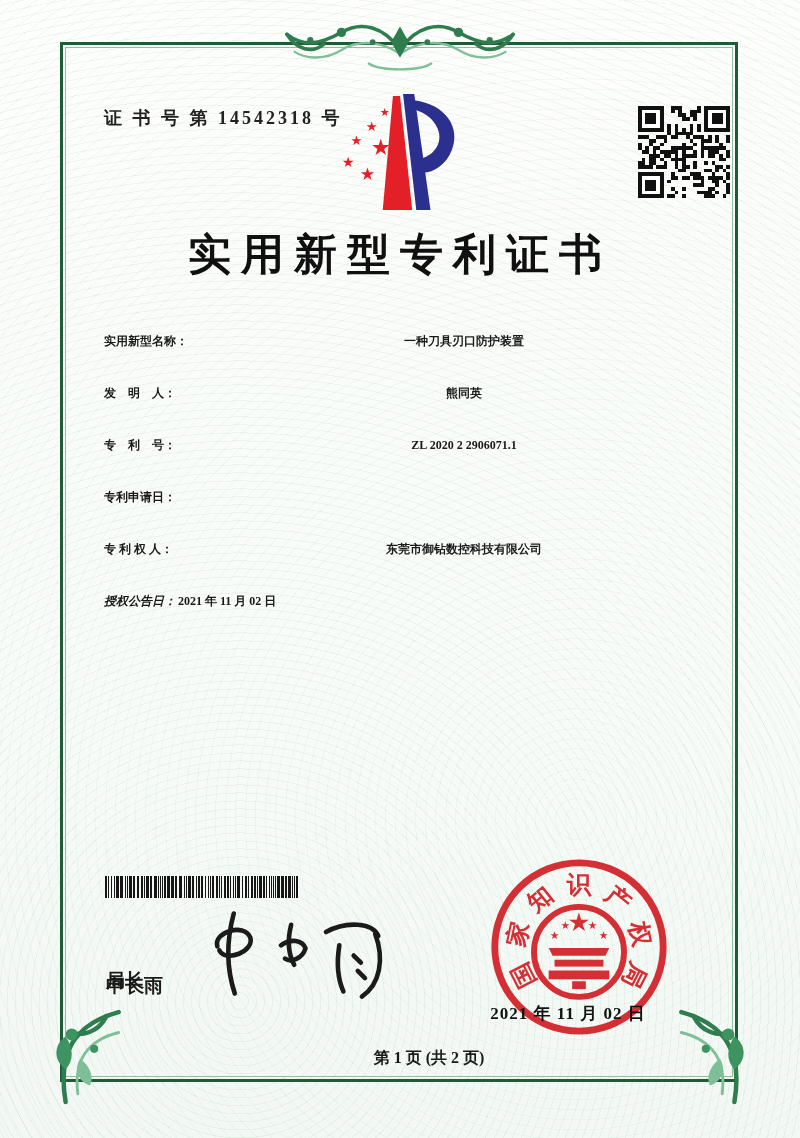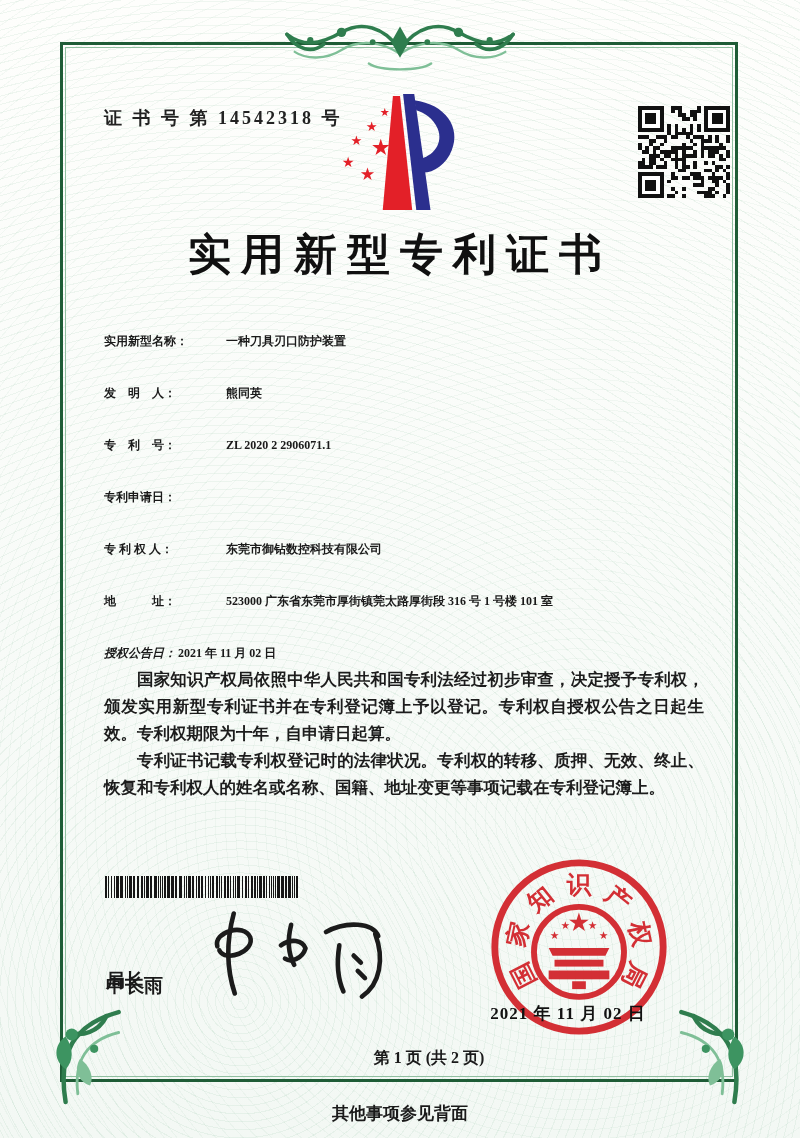--- a/index.html
+++ b/index.html
@@ -25,21 +25,21 @@
   .cert-no{position:absolute;left:104px;top:106px;font-size:18px;letter-spacing:3px;font-weight:600;color:#222;z-index:2;}
   .logo{position:absolute;left:336px;top:90px;width:126px;height:126px;z-index:2;}
   .qr{position:absolute;left:638px;top:106px;width:92px;height:92px;z-index:2;}
 
   .title{position:absolute;left:0;top:226px;width:100%;text-align:center;
     font-size:43px;font-weight:700;letter-spacing:10px;color:#101010;z-index:2;}
 
   .fields{position:absolute;left:104px;top:330px;width:598px;font-size:12px;z-index:2;}
   .frow{display:flex;margin-bottom:29px;line-height:23px;}
   .flabel{flex:0 0 122px;font-weight:600;white-space:nowrap;}
-  .fvalue{flex:1;font-weight:600;}
+  .fvalue{flex:1;font-weight:600;text-align:center;}
   .frow.dual .pair{display:flex;}
   .frow.dual .pair2{margin-left:30px;}
   .frow.dual .flabel{flex:0 0 auto;font-style:italic;}
   .frow.dual .fvalue{flex:0 0 auto;margin-left:2px;}
 
   .paras{position:absolute;left:104px;top:666px;width:600px;font-size:16.5px;line-height:27px;
     text-align:justify;color:#1c1c1c;z-index:2;font-weight:600;}
   .paras p{margin:0;text-indent:2em;}
 
   .barcode{position:absolute;left:104px;top:876px;width:198px;height:22px;z-index:2;}
@@ -360,36 +360,28 @@
       <span class="flabel">专　利　号：</span>
       <span class="fvalue">ZL 2020 2 2906071.1</span>
     </div>
     <div class="frow">
       <span class="flabel">专利申请日：</span>
     </div>
     <div class="frow">
       <span class="flabel">专 利 权 人：</span>
       <span class="fvalue">东莞市御钻数控科技有限公司</span>
     </div>
-    <div class="frow">
-      <span class="flabel">地　　　址：</span>
-      <span class="fvalue">523000 广东省东莞市厚街镇莞太路厚街段 316 号 1 号楼 101 室</span>
-    </div>
     <div class="frow dual">
       <span class="pair">
         <span class="flabel">授权公告日：</span>
         <span class="fvalue">2021 年 11 月 02 日</span>
       </span>
     </div>
   </div>
 
-  <div class="paras">
-    <p>国家知识产权局依照中华人民共和国专利法经过初步审查，决定授予专利权，颁发实用新型专利证书并在专利登记簿上予以登记。专利权自授权公告之日起生效。专利权期限为十年，自申请日起算。</p>
-    <p>专利证书记载专利权登记时的法律状况。专利权的转移、质押、无效、终止、恢复和专利权人的姓名或名称、国籍、地址变更等事项记载在专利登记簿上。</p>
-  </div>
 
   <div class="barcode">
     <svg id="barcode-svg" viewBox="0 0 198 22" width="100%" height="100%" preserveAspectRatio="none" shape-rendering="crispEdges">
         <rect x="1" y="0" width="2" height="22" fill="#161616"></rect>
         <rect x="4" y="0" width="1" height="22" fill="#161616"></rect>
         <rect x="7" y="0" width="1" height="22" fill="#161616"></rect>
         <rect x="10" y="0" width="1" height="22" fill="#161616"></rect>
         <rect x="12" y="0" width="3" height="22" fill="#161616"></rect>
         <rect x="16" y="0" width="3" height="22" fill="#161616"></rect>
         <rect x="21" y="0" width="1" height="22" fill="#161616"></rect>
@@ -494,15 +486,14 @@
           <text transform="translate(95.0,31.0) rotate(0.0)" text-anchor="middle" dominant-baseline="central" font-size="25" font-weight="bold" fill="#d2252b">识</text>
           <text transform="translate(135.3,45.3) rotate(39.0)" text-anchor="middle" dominant-baseline="central" font-size="25" font-weight="bold" fill="#d2252b">产</text>
           <text transform="translate(157.6,81.7) rotate(78.0)" text-anchor="middle" dominant-baseline="central" font-size="25" font-weight="bold" fill="#d2252b">权</text>
           <text transform="translate(152.0,124.1) rotate(117.0)" text-anchor="middle" dominant-baseline="central" font-size="25" font-weight="bold" fill="#d2252b">局</text>
         </g>
     </svg>
   </div>
   <div class="seal-date">2021 年 11 月 02 日</div>
 
   <div class="page-no">第 1 页 (共 2 页)</div>
-  <div class="back-note">其他事项参见背面</div>
 
 </div>
 
 </body></html>

